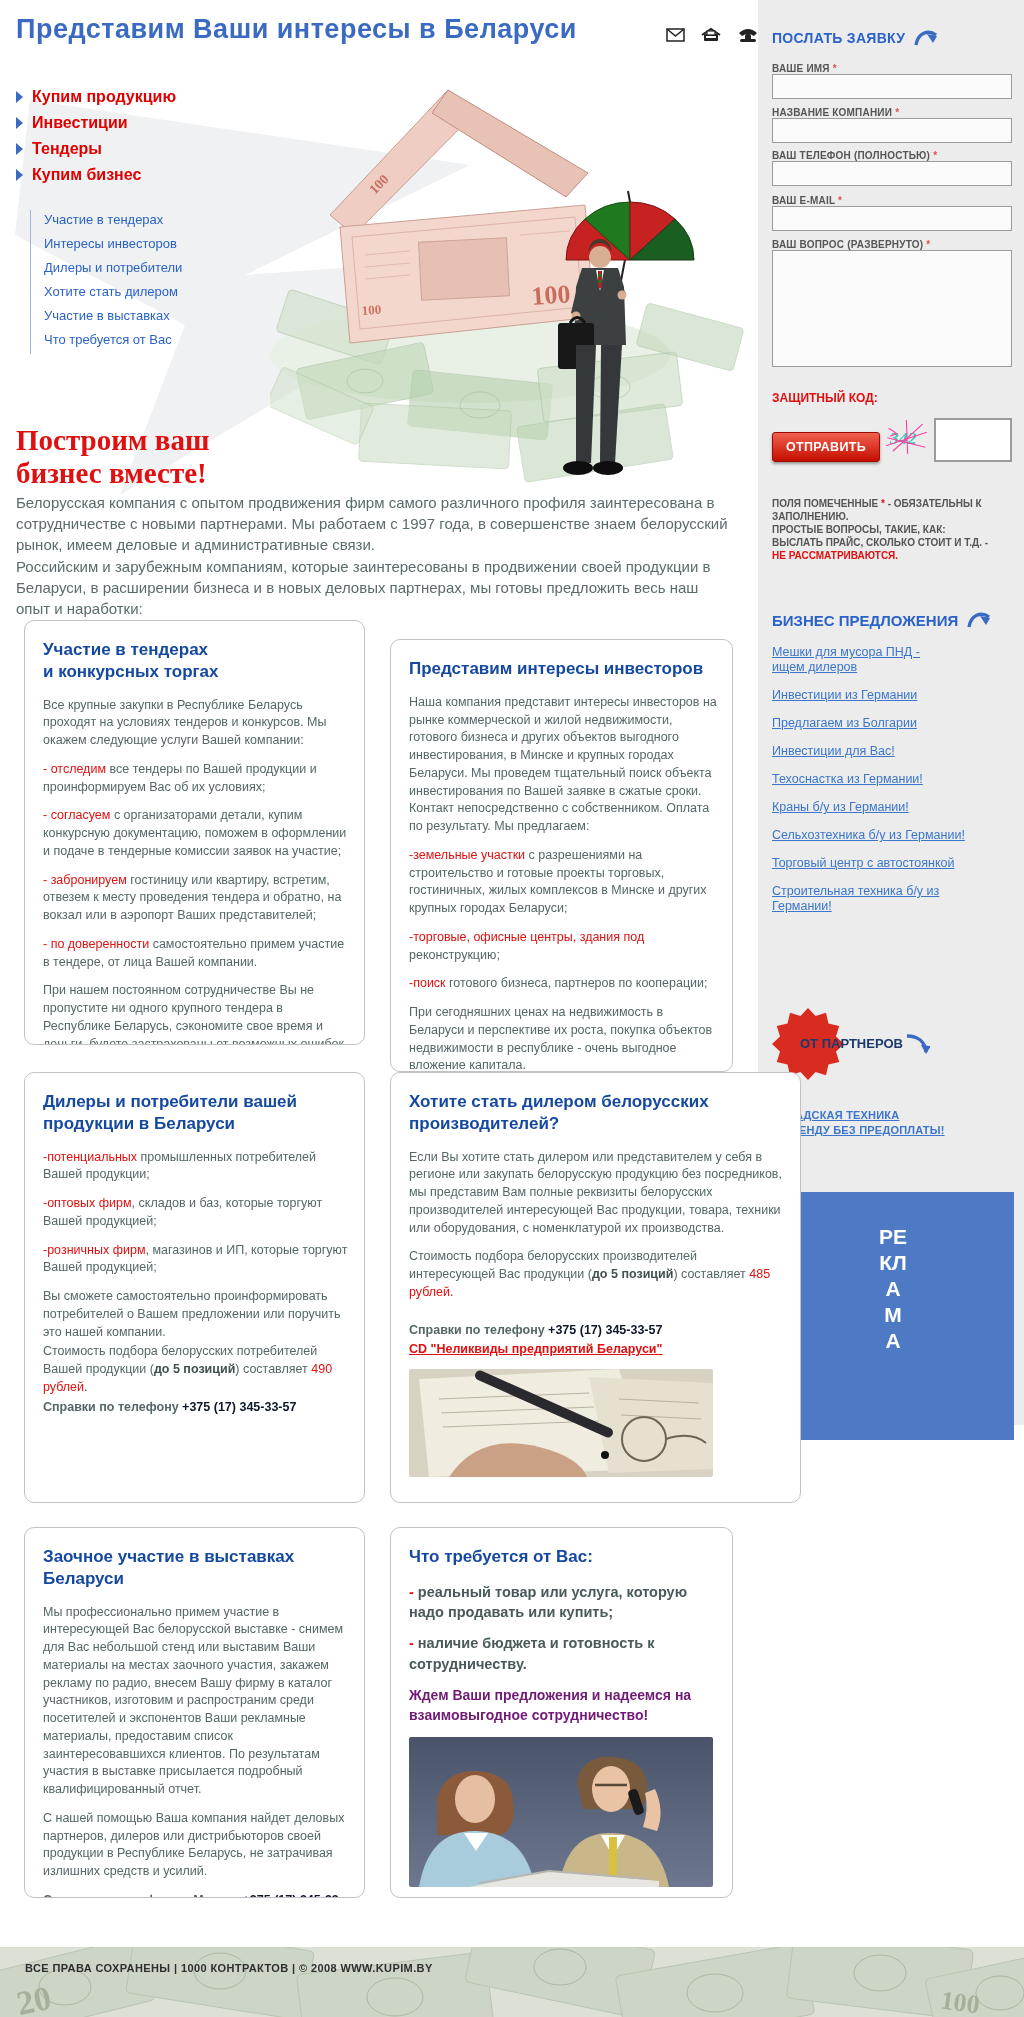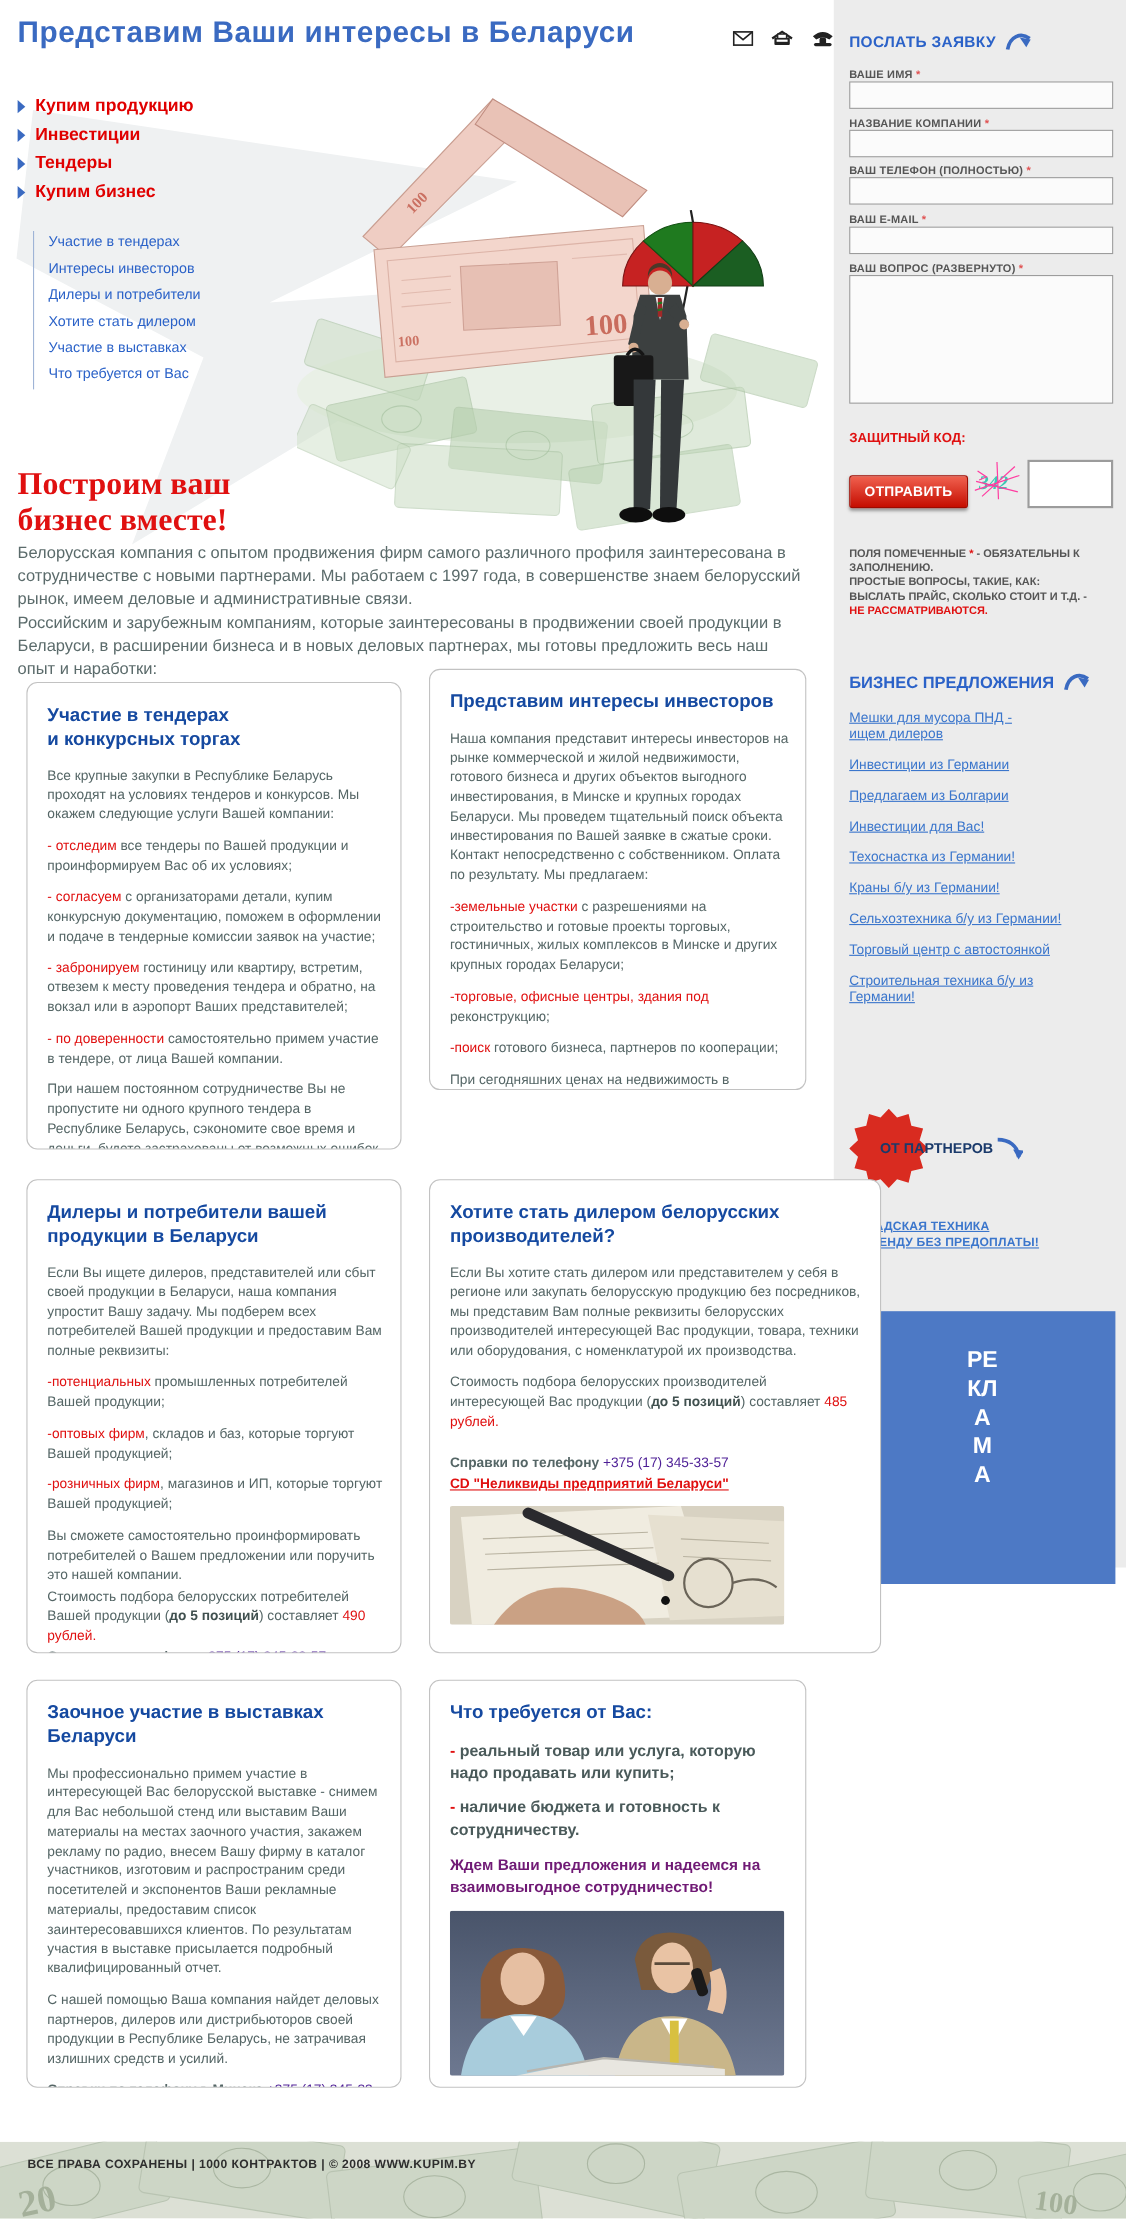--- a/index.html
+++ b/index.html
@@ -29,21 +29,21 @@
   #intro1{top:492px;} #intro2{top:556px;}
 
   
   .box{position:absolute;background:#fff;border:1px solid #c2c2c2;border-radius:10px;
        padding:14px 15px 10px 18px;box-sizing:border-box;overflow:hidden;z-index:3;}
   .box h3{font-size:17px;line-height:1.28;color:#1549a0;margin:4px 0 14px 0;font-weight:bold;}
   .box p{font-size:12.5px;line-height:1.42;color:#55666​6;margin:0 0 11px 0;color:#556666;}
   .lead{color:#e01010;}
   .cd{color:#e01010;font-weight:bold;text-decoration:underline;cursor:pointer;}
   .phline{font-weight:bold;color:#40504f;}
-  .phone{color:#4c1d95;font-weight:normal;}
+  .phone{color:#0f172a;font-weight:bold;}
   .pbold{font-weight:bold;color:#40504f;}
   .pred{color:#e01010;}
   .box .big{font-size:14.5px;line-height:1.4;font-weight:bold;color:#4a5a5a;}
   .box .bigred{font-size:14px;line-height:1.45;font-weight:bold;color:#701a75;}
   .boxphoto{display:block;border-radius:2px;}
 
   
   #sidebar{left:758px;top:0;width:266px;height:1425px;background:#ececec;z-index:2;
            box-sizing:border-box;padding:0 12px 0 14px;}
   .side-title{margin-top:26px;display:flex;align-items:center;gap:8px;
@@ -216,33 +216,32 @@
     <h3><span>Участие в тендерах</span><br><span>и конкурсных торгах</span></h3>
     <p>Все крупные закупки в Республике Беларусь проходят на условиях тендеров и конкурсов. Мы окажем следующие услуги Вашей компании:</p>
     <p><span class="lead">- отследим</span><span> все тендеры по Вашей продукции и проинформируем Вас об их условиях;</span></p>
     <p><span class="lead">- согласуем</span><span> с организаторами детали, купим конкурсную документацию, поможем в оформлении и подаче в тендерные комиссии заявок на участие;</span></p>
     <p><span class="lead">- забронируем</span><span> гостиницу или квартиру, встретим, отвезем к месту проведения тендера и обратно, на вокзал или в аэропорт Ваших представителей;</span></p>
     <p><span class="lead">- по доверенности</span><span> самостоятельно примем участие в тендере, от лица Вашей компании.</span></p>
     <p>При нашем постоянном сотрудничестве Вы не пропустите ни одного крупного тендера в Республике Беларусь, сэкономите свое время и деньги, будете застрахованы от возможных ошибок.</p>
 
   </div>
 
-  <div class="box" style="left:390px;top:608px;width:343px;height:383px;">
+  <div class="box" style="left:390px;top:639px;width:343px;height:433px;">
     <h3>Представим интересы инвесторов</h3>
     <p>Наша компания представит интересы инвесторов на рынке коммерческой и жилой недвижимости, готового бизнеса и других объектов выгодного инвестирования, в Минске и крупных городах Беларуси. Мы проведем тщательный поиск объекта инвестирования по Вашей заявке в сжатые сроки. Контакт непосредственно с собственником. Оплата по результату. Мы предлагаем:</p>
     <p><span class="lead">-земельные участки</span><span> с разрешениями на строительство и готовые проекты торговых, гостиничных, жилых комплексов в Минске и других крупных городах Беларуси;</span></p>
     <p><span class="lead">-торговые, офисные центры, здания под</span><span> реконструкцию;</span></p>
     <p><span class="lead">-поиск</span><span> готового бизнеса, партнеров по кооперации;</span></p>
     <p style="margin-bottom:2px">При сегодняшних ценах на недвижимость в Беларуси и перспективе их роста, покупка объектов недвижимости в республике - очень выгодное вложение капитала.</p>
 
   </div>
 
   <div class="box" style="left:24px;top:1072px;width:341px;height:431px;">
     <h3>Дилеры и потребители вашей продукции в Беларуси</h3>
-    <p style="margin-top:12px">Если Вы ищете дилеров, представителей или сбыт своей продукции в Беларуси, наша компания упростит Вашу задачу. Мы подберем всех потребителей Вашей продукции и предоставим Вам полные реквизиты:</p>
     <p><span class="lead">-потенциальных</span><span> промышленных потребителей Вашей продукции;</span></p>
     <p><span class="lead">-оптовых фирм</span><span>, складов и баз, которые торгуют Вашей продукцией;</span></p>
     <p><span class="lead">-розничных фирм</span><span>, магазинов и ИП, которые торгуют Вашей продукцией;</span></p>
     <p style="margin-bottom:2px">Вы сможете самостоятельно проинформировать потребителей о Вашем предложении или поручить это нашей компании.</p>
     <p style="margin-bottom:2px"><span>Стоимость подбора белорусских потребителей Вашей продукции (</span><span class="pbold">до 5 позиций</span><span>) составляет </span><span class="pred">490 рублей.</span></p>
     <p class="phline"><span>Справки по телефону </span><span class="phone">+375 (17) 345-33-57</span></p>
   </div>
 
   <div class="box" style="left:390px;top:1072px;width:411px;height:431px;">
     <h3>Хотите стать дилером белорусских производителей?</h3>

